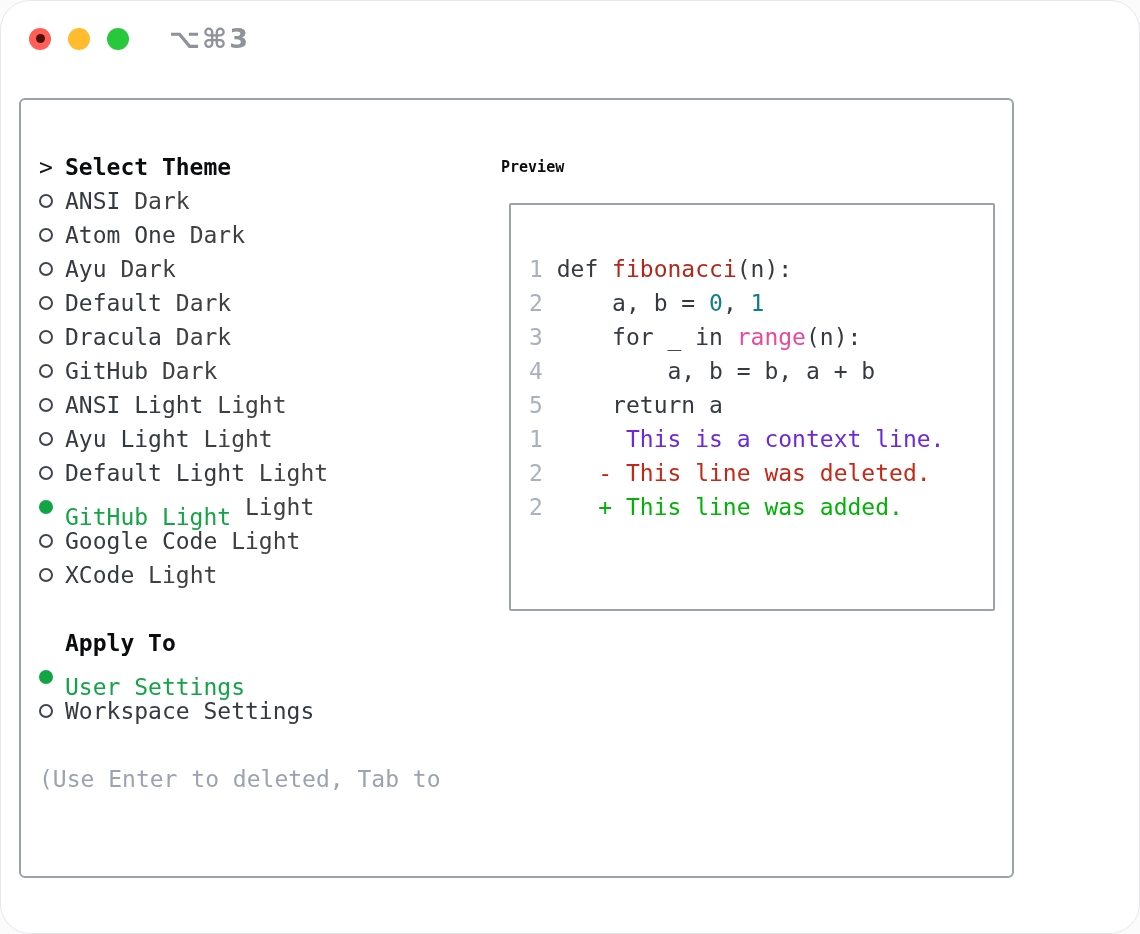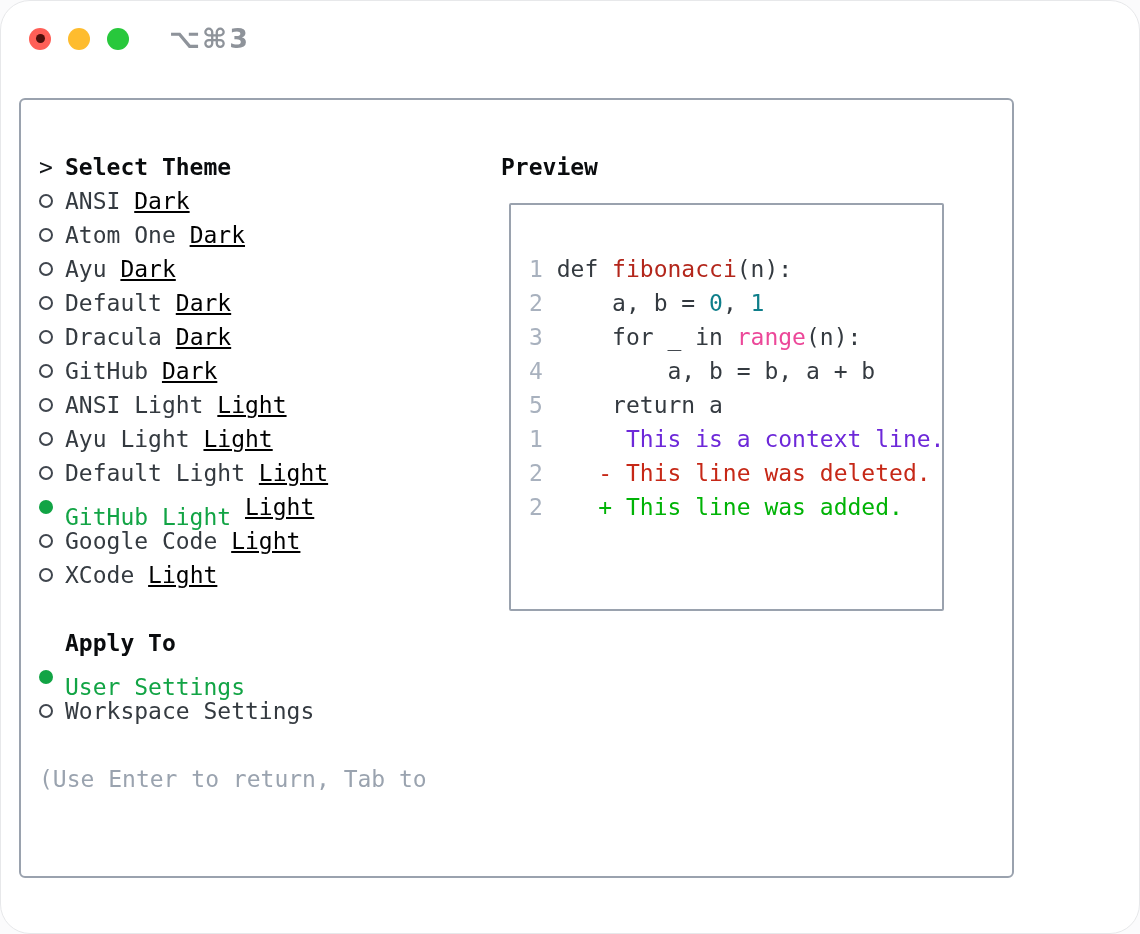--- a/index.html
+++ b/index.html
@@ -29,27 +29,27 @@
   .left { position:absolute; left:0; top:0; padding:50px 0 0 18px; }
   .row { height:34px; display:flex; align-items:center;
     font-size:23px; line-height:34px; color:#343a40; white-space:pre; }
   .cell { width:26px; flex:0 0 26px; display:flex; align-items:center; }
   .prefix { color:#15181b; }
   .bullet { width:14px; height:14px; border:2.5px solid #40464e;
     border-radius:50%; }
   .row.sel .bullet { background:#12a445; border-color:#12a445; }
   .row.sel .name { color:#12a445;margin-top:20px; }
   .hdr { font-weight:bold; color:#0a0c0e; }
-  .tag { color:#000000; margin-left:1ch;text-decoration:underline; }
+  .tag { color:#404040; margin-left:1ch; }
   .spacer { height:34px; }
   .help { font-size:23px; line-height:34px; color:#9aa3af; white-space:pre; }
   
   .ptitle { position:absolute; left:480px; top:50px; height:34px;
-    line-height:34px; font-size:23px; font-weight:bold; color:#0a0c0e; }
-  .pbox { position:absolute; left:488px; top:103px; width:435px; height:408px;
+    line-height:34px; font-size:15px; font-weight:bold; color:#0a0c0e; }
+  .pbox { position:absolute; left:488px; top:103px; width:486px; height:408px;
     border:2px solid #9aa2ae; border-radius:2px; background:#fff;
     padding:47px 0 0 18px; overflow:hidden; }
   .code-line { font-family:"DejaVu Sans Mono", monospace; font-size:23px;
     line-height:34px; white-space:pre; }
   .ln   { color:#a8b1be; }
   .c    { color:#343a40; }
   .fn   { color:#b3261b; }
   .nm   { color:#0e7e8a; }
   .call { color:#ec4899; }
   .ctx  { color:#6d28d9; }
@@ -148,21 +148,21 @@
         <span class="cell"><span class="bullet"></span></span>
         <span class="name">User Settings</span>
       </div>
       <div class="row">
         <span class="cell"><span class="bullet"></span></span>
         <span class="name">Workspace Settings</span>
       </div>
 
       <div class="spacer"></div>
 
-      <div class="help">(Use Enter to return, Tab to</div>
+      <div class="help">(Use Enter to deleted, Tab to</div>
     </div>
 
     <div class="ptitle">Preview</div>
 
     <div class="pbox">
       <pre class="code-line"><span class="ln">1</span><span class="c"> def </span><span class="fn">fibonacci</span><span class="c">(n):</span></pre>
       <pre class="code-line"><span class="ln">2</span><span class="c">     a, b = </span><span class="nm">0</span><span class="c">, </span><span class="nm">1</span></pre>
       <pre class="code-line"><span class="ln">3</span><span class="c">     for _ in </span><span class="call">range</span><span class="c">(n):</span></pre>
       <pre class="code-line"><span class="ln">4</span><span class="c">         a, b = b, a + b</span></pre>
       <pre class="code-line"><span class="ln">5</span><span class="c">     return a</span></pre>

